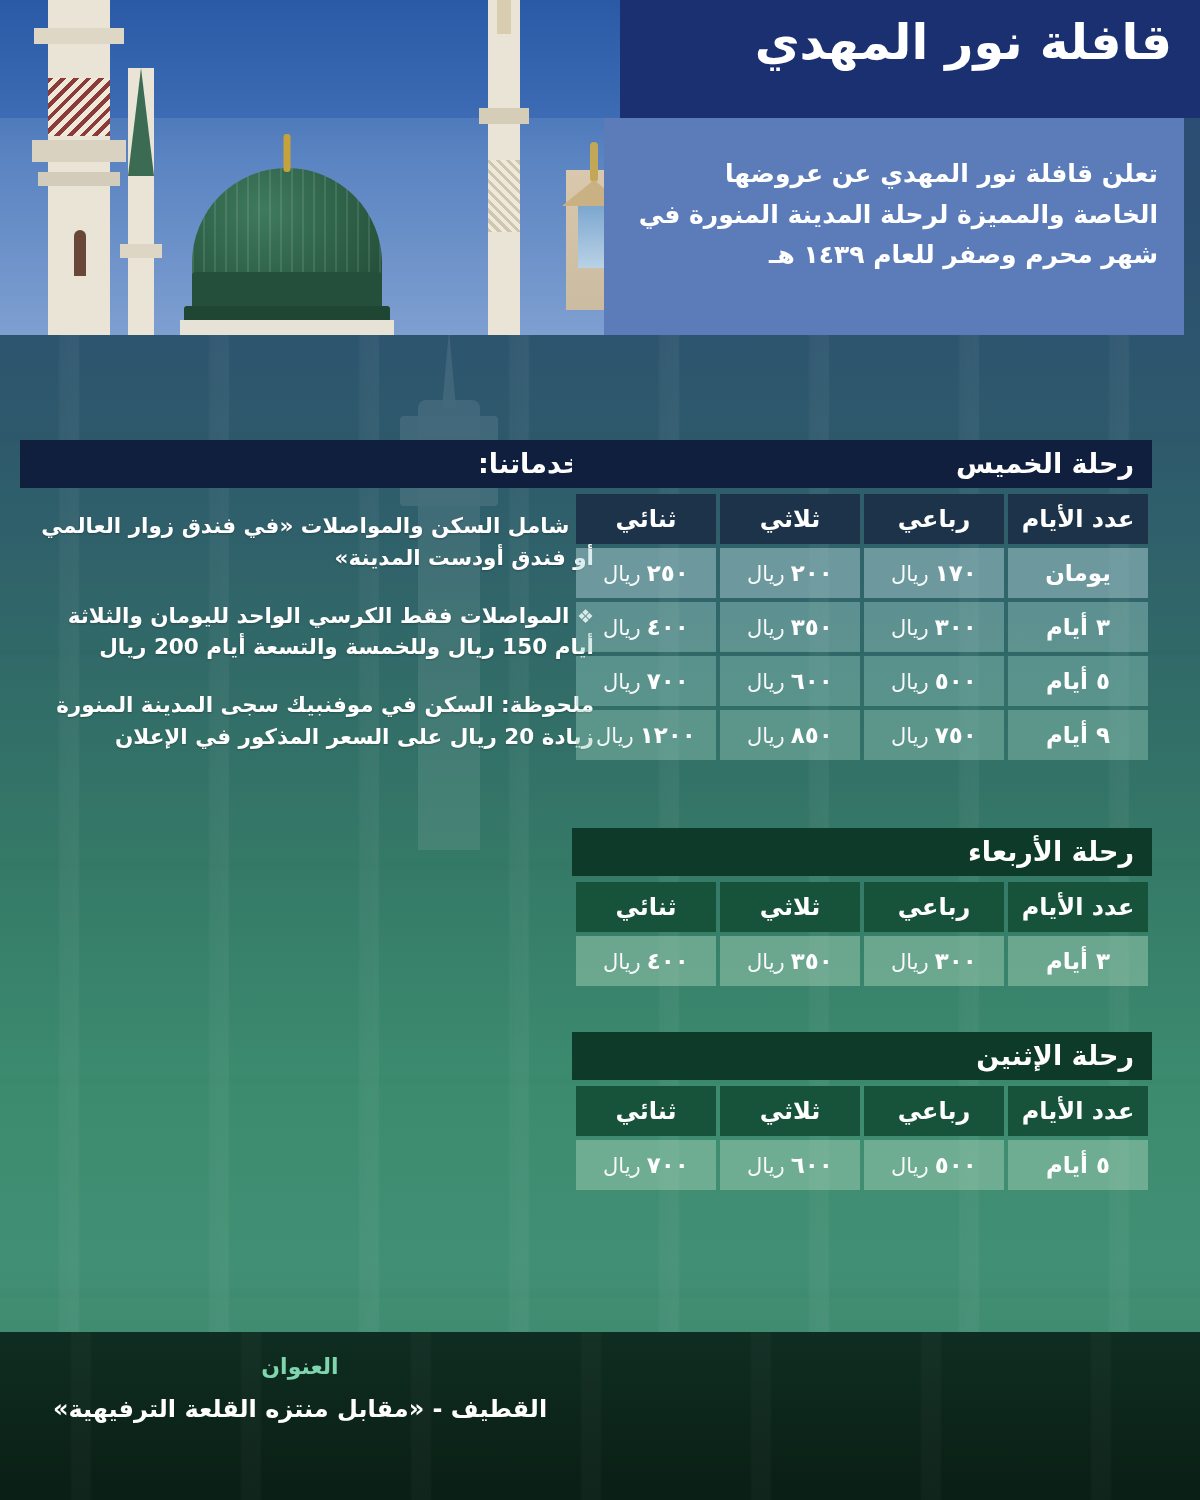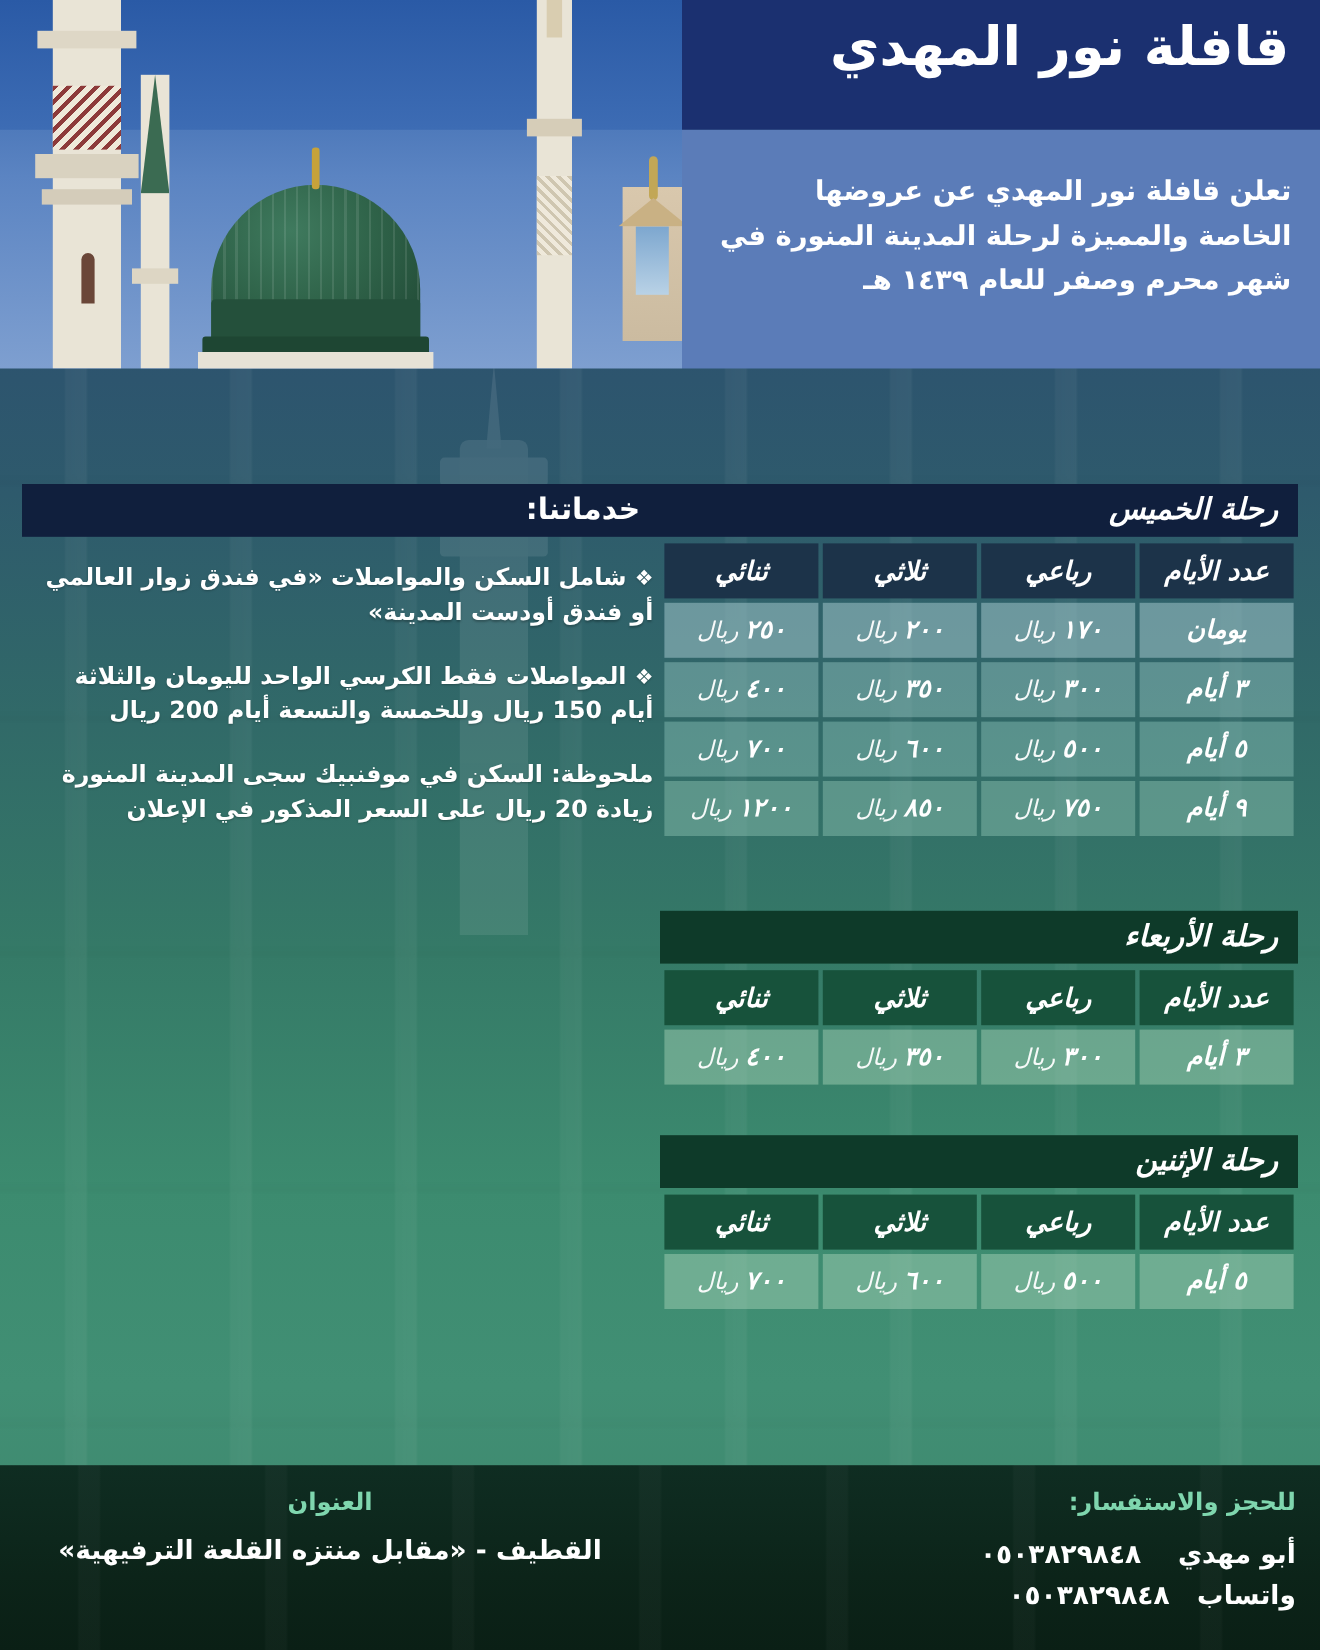--- a/index.html
+++ b/index.html
@@ -166,21 +166,21 @@
     background:#1b3070;
   }
   .poster-title {
     position:absolute; right:28px; top:14px; width:560px;
     color:#ffffff; font-size:49px; font-weight:700;
     letter-spacing:0; text-align:right; line-height:1.2;
     font-family:"DejaVu Sans","Liberation Sans",sans-serif;
   }
 
   .subtitle-band {
-    position:absolute; left:620px; top:118px; width:580px; height:217px;
+    position:absolute; left:604px; top:118px; width:580px; height:217px;
     background:#5b7cb8;
   }
   .subtitle {
     position:absolute; right:26px; top:36px; width:520px;
     color:#ffffff; font-size:25px; font-weight:700;
     line-height:1.62; text-align:right;
   }
 
   
   .panel-title {
@@ -202,21 +202,21 @@
     text-shadow:0 1px 2px rgba(0,0,0,.25);
   }
   .service-item .bullet { font-size:19px; }
   .note {
     color:#ffffff; font-size:21.5px; font-weight:700;
     line-height:1.48; text-align:right; margin-top:8px;
     text-shadow:0 1px 2px rgba(0,0,0,.25);
   }
 
   
-  .table-block { position:absolute; left:600px; width:580px;font-style:italic; }
+  .table-block { position:absolute; left:572px; width:580px; }
   .tbl-1 { top:440px; }
   .tbl-2 { top:828px; }
   .tbl-3 { top:1032px; }
 
   .tbl { width:580px; border-collapse:separate; border-spacing:4px 4px; margin-top:2px; }
   .tbl th, .tbl td {
     text-align:center; vertical-align:middle;
     color:#ffffff; width:25%; height:50px;
   }
   .tbl th { font-size:24px; font-weight:700; }
@@ -407,33 +407,20 @@
           <td><span>٥٠٠</span><span class="riyal">ريال</span></td>
           <td><span>٦٠٠</span><span class="riyal">ريال</span></td>
           <td><span>٧٠٠</span><span class="riyal">ريال</span></td>
         </tr>
       </tbody>
     </table>
   </section>
 
   <footer class="footer">
 
-    <div class="foot-right">
-      <div class="foot-label">للحجز والاستفسار:</div>
-      <div class="foot-line">
-        <span>أبو مهدي</span>
-        &nbsp;&nbsp;
-        <span>٠٥٠٣٨٢٩٨٤٨</span>
-      </div>
-      <div class="foot-line">
-        <span>واتساب</span>
-        &nbsp;
-        <span>٠٥٠٣٨٢٩٨٤٨</span>
-      </div>
-    </div>
 
 
     <div class="foot-left">
       <div class="foot-addr-label">العنوان</div>
       <div class="foot-addr">القطيف - «مقابل منتزه القلعة الترفيهية»</div>
     </div>
 
   </footer>
 
 </div>

